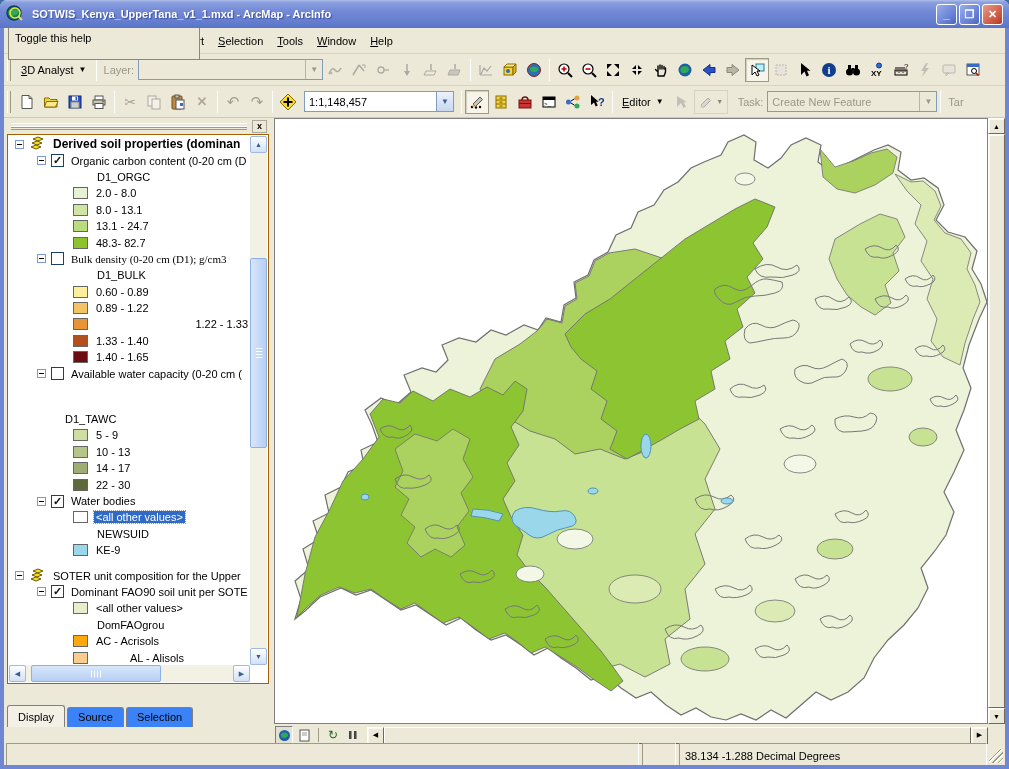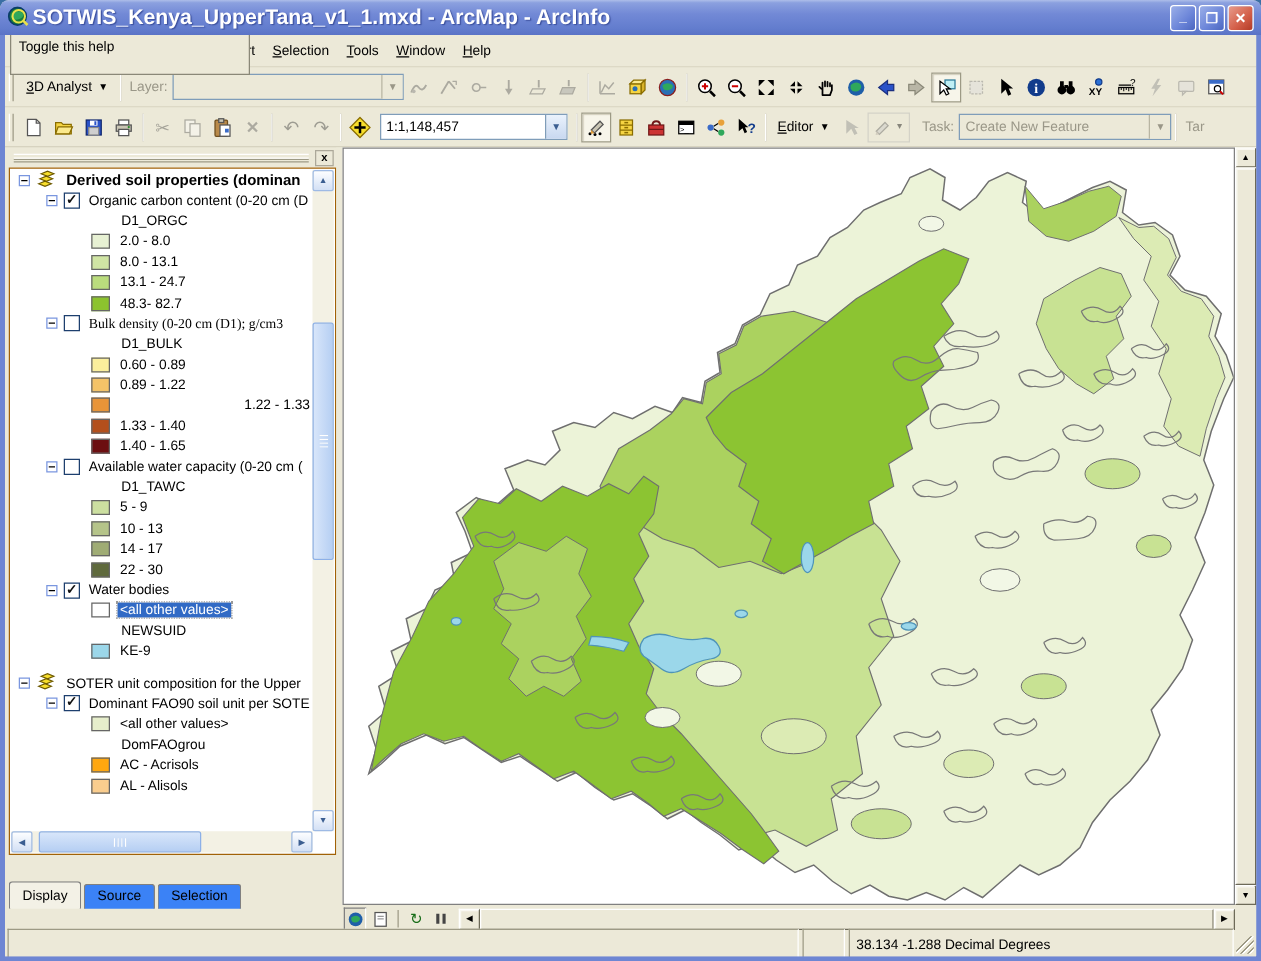--- a/index.html
+++ b/index.html
@@ -4,22 +4,22 @@
 <style>
   html,body{margin:0;padding:0;background:#3a6ea5;}
   *{box-sizing:border-box;}
   .win{position:relative;width:1009px;height:769px;font-family:"Liberation Sans",sans-serif;font-size:11px;color:#000;
        background:#ECE9D8;border-radius:7px 7px 0 0;overflow:hidden;}
   .frame{position:absolute;inset:0;border:4px solid #6E86D3;border-top:none;border-radius:7px 7px 0 0;pointer-events:none;z-index:90;}
   
   .titlebar{position:absolute;left:0;top:0;right:0;height:28px;
     background:linear-gradient(180deg,#AEBEE9 0%,#8BA0DF 8%,#7289d6 40%,#637DCE 80%,#5A73C6 100%);
     border-radius:7px 7px 0 0;display:flex;align-items:center;padding:0 6px;z-index:95;}
-  .titlebar .ttl{flex:1;color:#fff;font-weight:bold;font-size:17px;text-shadow:1px 1px 1px #3A4E9C;
-    white-space:nowrap;overflow:hidden;margin-left:2px;}
+  .titlebar .ttl{flex:1;color:#fff;font-weight:bold;font-size:11px;text-shadow:1px 1px 1px #3A4E9C;
+    white-space:nowrap;overflow:hidden;margin-left:8px;}
   .tbtn-win{width:21px;height:21px;margin-left:2px;border:1px solid #fff;border-radius:3px;
     display:flex;align-items:center;justify-content:center;color:#fff;font-size:11px;font-weight:bold;
     background:linear-gradient(135deg,#9AAEE8,#6A84D8 60%,#4B66C0);}
   .tbtn-win.close{background:linear-gradient(135deg,#E89C8C,#D35E48 60%,#B23A26);}
   
   .client{position:absolute;left:4px;right:4px;top:28px;bottom:4px;background:#ECE9D8;}
   
   .menubar{position:absolute;left:0;right:0;top:0;height:26px;display:flex;align-items:center;
     padding-left:146px;border-bottom:1px solid #d8d4c0;}
   .menu-item{display:inline-block;padding:3px 7px;cursor:default;}
@@ -541,21 +541,21 @@
                 <span class="sw" style="background: rgb(108, 14, 17);"></span>
                 <span class="lbl">1.40 - 1.65</span>
               </div>
               <div class="t-row" style="padding-left: 28px;">
                 <span class="exp">
                   <i></i>
                 </span>
                 <span class="cb"></span>
                 <span class="lbl">Available water capacity (0-20 cm (</span>
               </div>
-              <div class="t-row" style="padding-left: 86px;">
+              <div class="t-row" style="padding-left: 54px; margin-top: 29px;">
                 <span class="lbl">D1_TAWC</span>
               </div>
               <div class="t-row" style="padding-left: 64px;">
                 <span class="sw" style="background: rgb(204, 223, 160);"></span>
                 <span class="lbl">5 - 9</span>
               </div>
               <div class="t-row" style="padding-left: 64px;">
                 <span class="sw" style="background: rgb(181, 196, 137);"></span>
                 <span class="lbl">10 - 13</span>
               </div>
@@ -608,21 +608,21 @@
                 <span class="sw" style="background: rgb(230, 238, 203);"></span>
                 <span class="lbl">&lt;all other values&gt;</span>
               </div>
               <div class="t-row" style="padding-left: 86px;">
                 <span class="lbl">DomFAOgrou</span>
               </div>
               <div class="t-row" style="padding-left: 64px;">
                 <span class="sw" style="background: rgb(255, 167, 15);"></span>
                 <span class="lbl">AC - Acrisols</span>
               </div>
-              <div class="t-row" style="padding-left: 64px;">
+              <div class="t-row" style="padding-left: 64px; gap: 34px;">
                 <span class="sw" style="background: rgb(250, 205, 142);"></span>
                 <span class="lbl">AL - Alisols</span>
               </div>
             </div>
 
           <div class="xsb-v">
             <span class="xsb-btn" style="top:0;">▲</span>
             <span class="xsb-thumb" style="left:0;width:17px;top:122px;height:190px;">
               <span class="ridges v">
                   <i></i>

